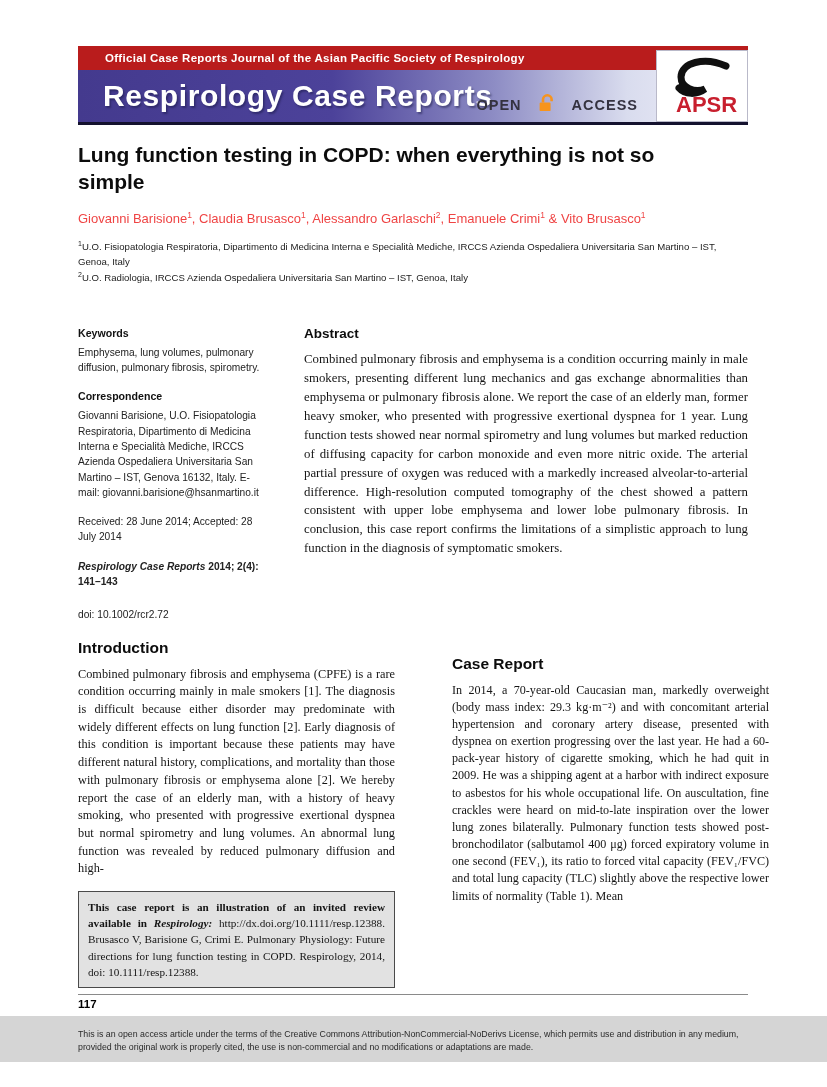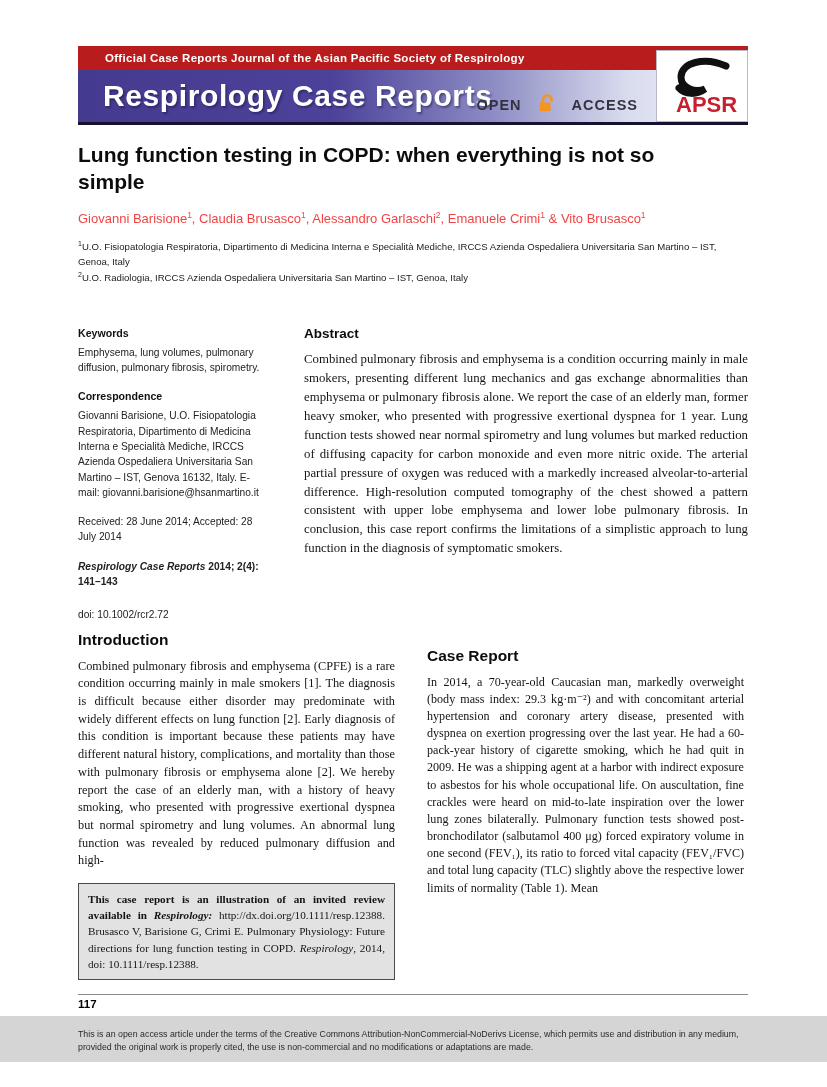--- a/index.html
+++ b/index.html
@@ -59,37 +59,37 @@
   .citation .bi{font-style:italic}
   .doi{margin-top:18px}
   .abstract-col{margin-left:44px;flex:1}
   .abstract-heading{font-size:13.5px;font-weight:bold;margin:0 0 9px 0;color:#0d0d0d}
   .abstract-text{
     margin:0;font-family:"Liberation Serif","DejaVu Serif",serif;
     font-size:12.8px;line-height:1.48;text-align:justify;color:#141414;
   }
 
   
-  .body-cols{display:flex;margin-top:8px;gap:32px}
+  .body-cols{display:flex;margin-top:16px;gap:57px}
   .col{width:317px;flex:none}
   .section-heading{font-size:15.5px;font-weight:bold;margin:0 0 9px 0;color:#0c0c0c}
   .col-right .section-heading{margin-top:16px}
   .body-text{
     margin:0;font-family:"Liberation Serif","DejaVu Serif",serif;
     font-size:12.3px;line-height:1.44;text-align:justify;color:#141414;
   }
   .col-right .case-text{font-size:12.1px;line-height:1.42}
   .note-box{
     margin-top:13px;background:#e2e2e2;border:1px solid #4a4a4a;
     padding:7px 9px;font-family:"Liberation Serif","DejaVu Serif",serif;
     font-size:11.2px;line-height:1.45;text-align:justify;color:#141414;
   }
   .note-box .b{font-weight:bold}
   .note-box .bi{font-weight:bold;font-style:italic}
-  .note-box .i{font-style:italic}
+  .note-box .i{}
   .note-box .url{color:#141414;text-decoration:none}
 
   
   .footer{position:absolute;left:0;right:0;bottom:0;background:#fff;z-index:3}
   .footer-rule{margin:0 79px 0 78px;border-top:1px solid #8a8a8a}
   .copyright-row{
     margin:3px 79px 5px 78px;display:flex;justify-content:space-between;
     align-items:flex-start;font-size:8.8px;color:#2a2a2a;line-height:1.4;
   }
   .copyright-text{max-width:590px}

